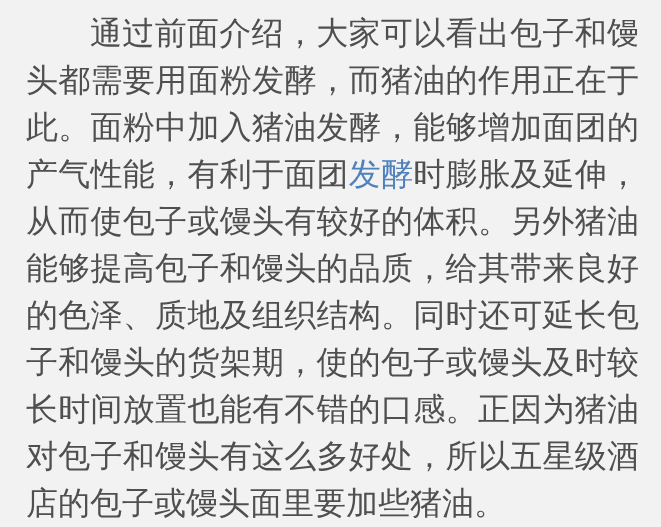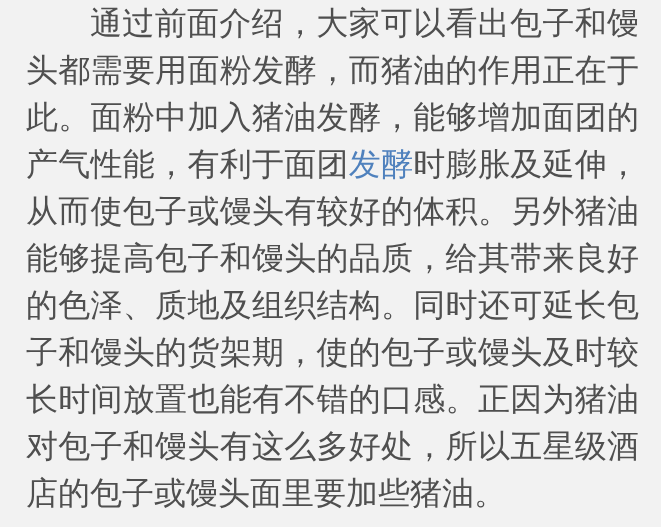--- a/index.html
+++ b/index.html
@@ -9,21 +9,21 @@
     }
     body {
       width: 661px;
       height: 527px;
       overflow: hidden;
       font-family: "Liberation Sans", "DejaVu Sans", sans-serif;
     }
     .article {
       box-sizing: border-box;
       width: 661px;
-      padding: 0 22px 0 26px;
+      padding: 10px 22px 0 26px;
     }
     .paragraph {
       margin: 0;
       font-size: 32px;
       line-height: 47px;
       color: #4f4f4f;
       text-align: justify;
       text-justify: inter-character;
       text-indent: 2em;
       word-break: normal;

